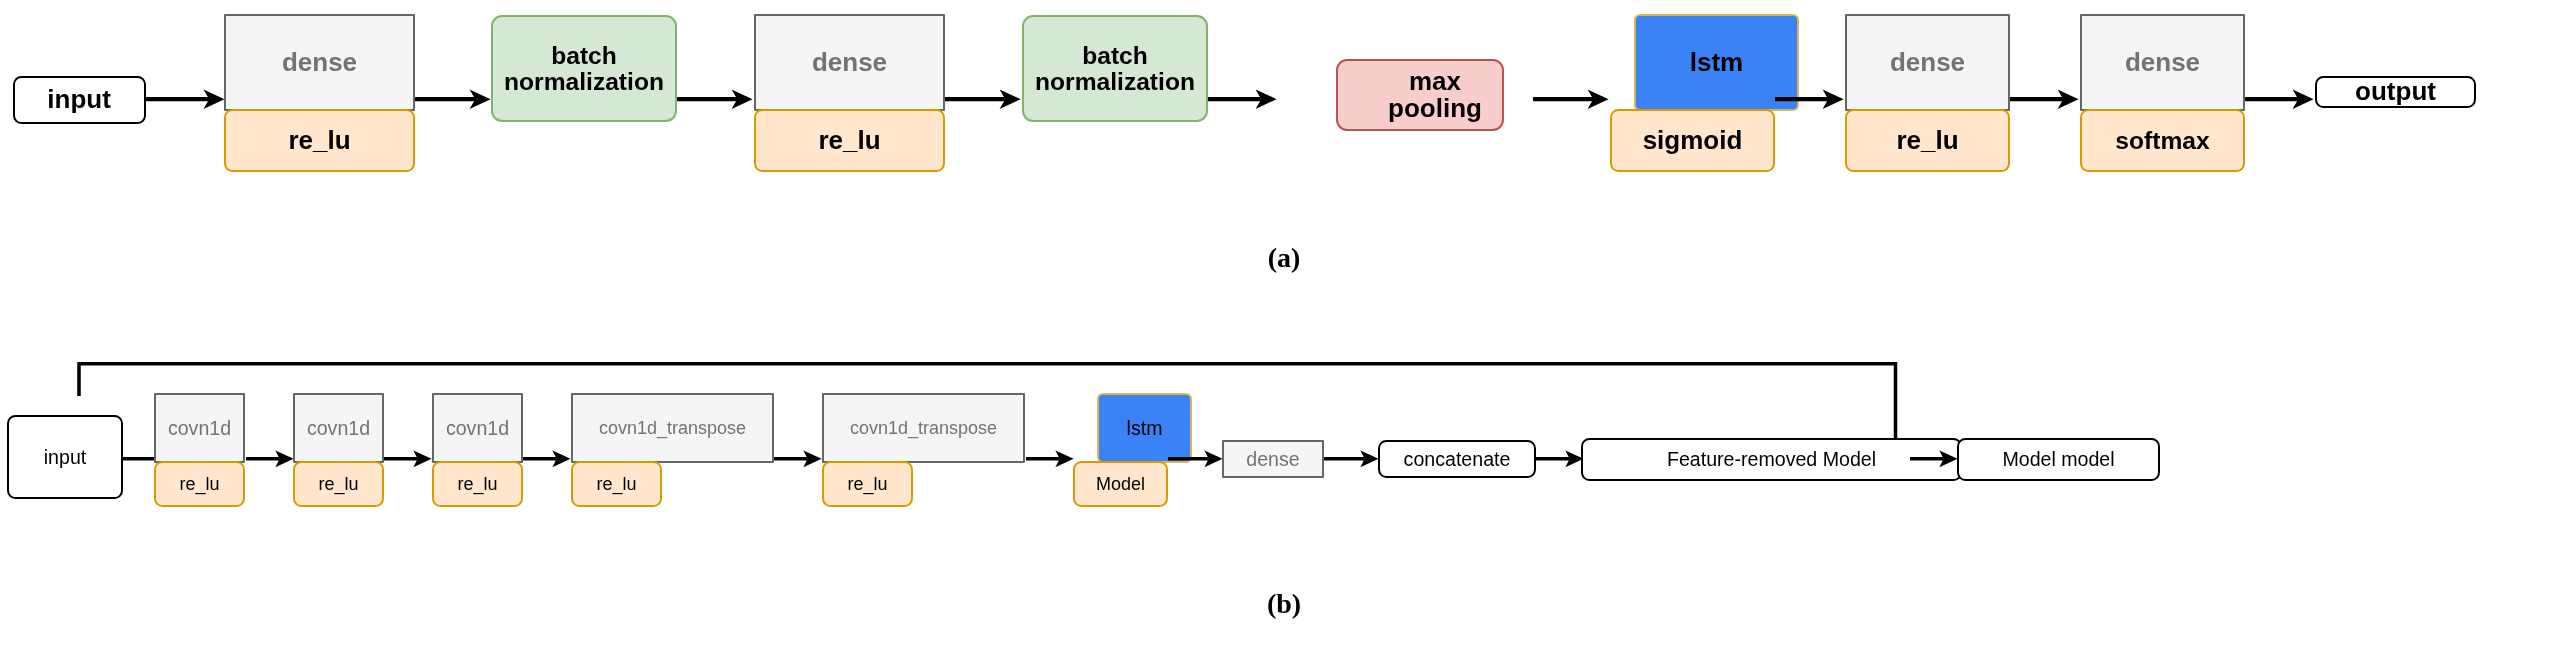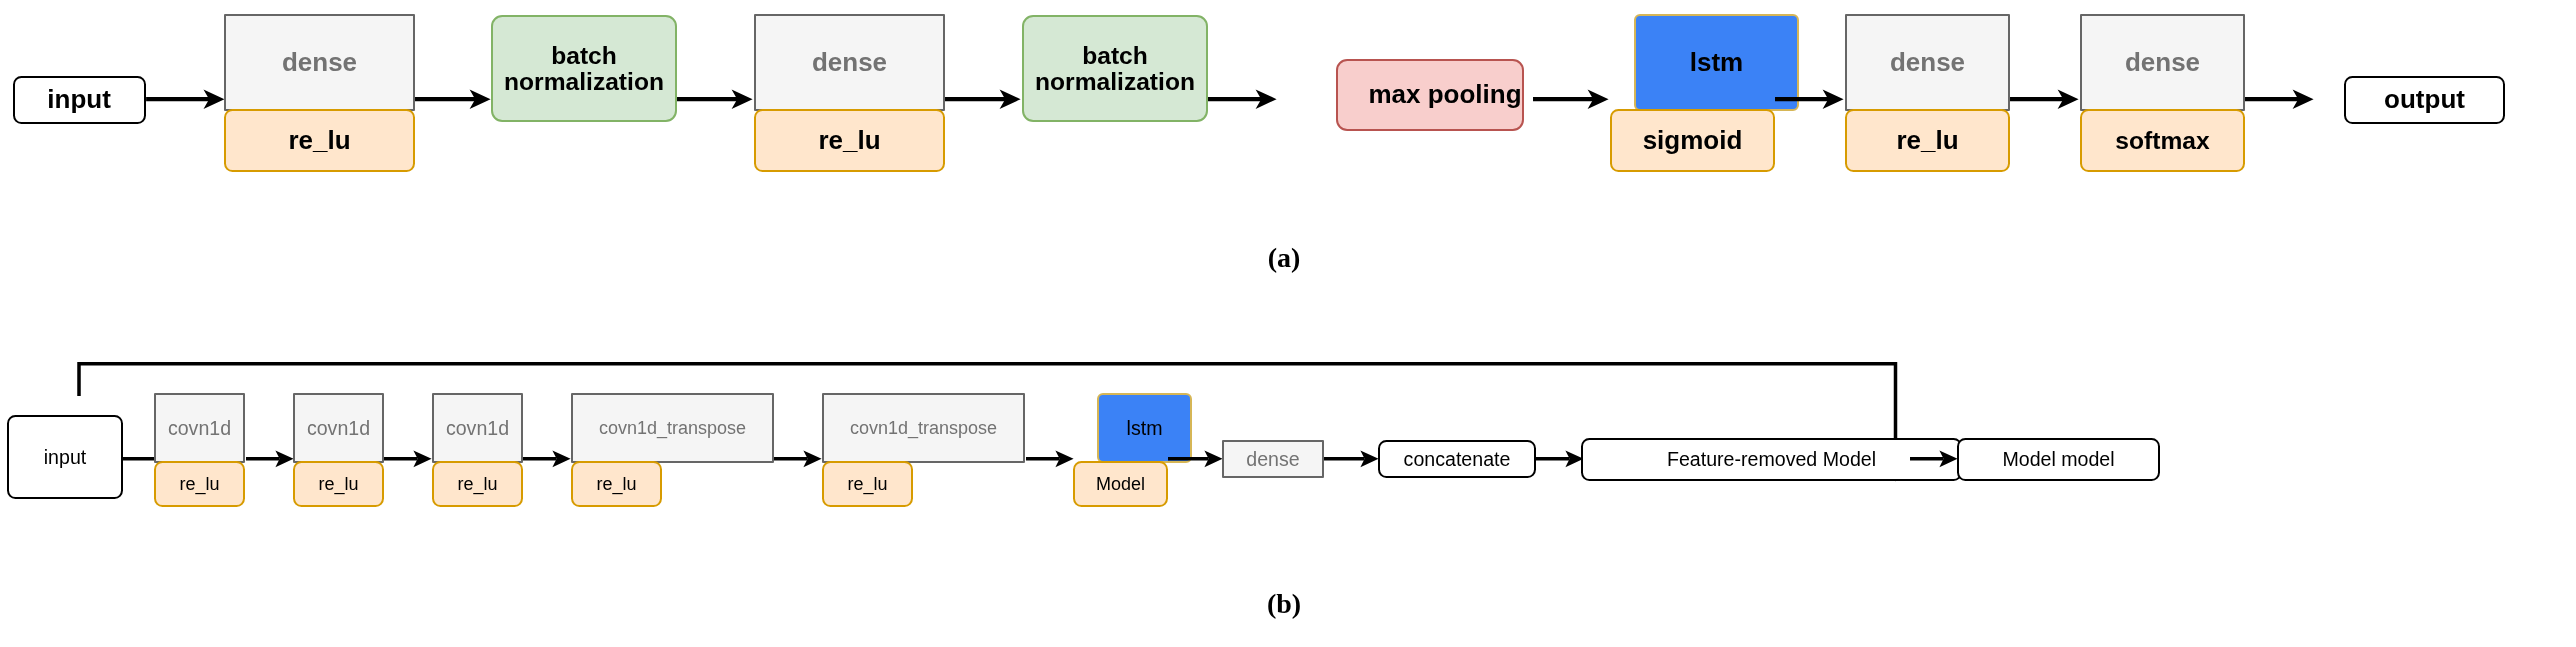--- a/index.html
+++ b/index.html
@@ -158,21 +158,21 @@
     <div class="node green-box t-md" style="left:1022px; top:15.4px; width:186px; height:107px;">batch
 normalization</div>
 
     <div class="conn" style="left:1208px; top:88px; width:70px; height:22.4px;">
       <svg width="70" height="22.4" viewBox="0 0 100 32">
         <line x1="0" y1="16" x2="80" y2="16" stroke="#000" stroke-width="6"></line>
         <polygon points="98,16 68,2 76,16 68,30" fill="#000"></polygon>
       </svg>
     </div>
 
-    <div class="node red-box t-lg" style="left:1336px; top:59px; width:188px; height:72px;padding-left:30px;">max pooling</div>
+    <div class="node red-box t-lg" style="left:1336px; top:59px; width:168px; height:72px;padding-left:30px;">max pooling</div>
 
     <div class="conn" style="left:1533px; top:88px; width:77px; height:22.4px;">
       <svg width="77" height="22.4" viewBox="0 0 110 32">
         <line x1="0" y1="16" x2="88" y2="16" stroke="#000" stroke-width="6"></line>
         <polygon points="108,16 78,2 86,16 78,30" fill="#000"></polygon>
       </svg>
     </div>
 
     <div class="node yellow-box t-lg" style="left:1610px; top:14px; width:165px; height:97px;">lstm</div>
     <div class="node act-box t-lg" style="left:1610px; top:109px; width:165px; height:63px;">sigmoid</div>
@@ -197,21 +197,21 @@
     <div class="node layer-box t-lg" style="left:2080px; top:14px; width:165px; height:97px;">dense</div>
     <div class="node act-box t-md" style="left:2080px; top:109px; width:165px; height:63px;">softmax</div>
 
     <div class="conn" style="left:2245px; top:88px; width:70px; height:22.4px;">
       <svg width="70" height="22.4" viewBox="0 0 100 32">
         <line x1="0" y1="16" x2="78" y2="16" stroke="#000" stroke-width="6"></line>
         <polygon points="98,16 68,2 76,16 68,30" fill="#000"></polygon>
       </svg>
     </div>
 
-    <div class="node plain-box t-lg" style="left:2315px; top:76px; width:161px; height:48px;margin-left:29px;">output</div>
+    <div class="node plain-box t-lg" style="left:2315px; top:76px; width:161px; height:32px;">output</div>
 
     <div class="caption" style="left:1193px; top:242px; width:182px;">(a)</div>
   </div>
 
   <div class="panel-b">
 
     <div class="conn" style="left:70px; top:354px; width:1852px; height:147px;">
       <svg width="1852" height="147" viewBox="0 0 2640 210">
         <polyline points="10,60 10,14 2605,14 2605,160" fill="none" stroke="#000" stroke-width="5"></polyline>
         <polygon points="2605,182 2590,150 2605,158 2620,150" fill="#000"></polygon>

